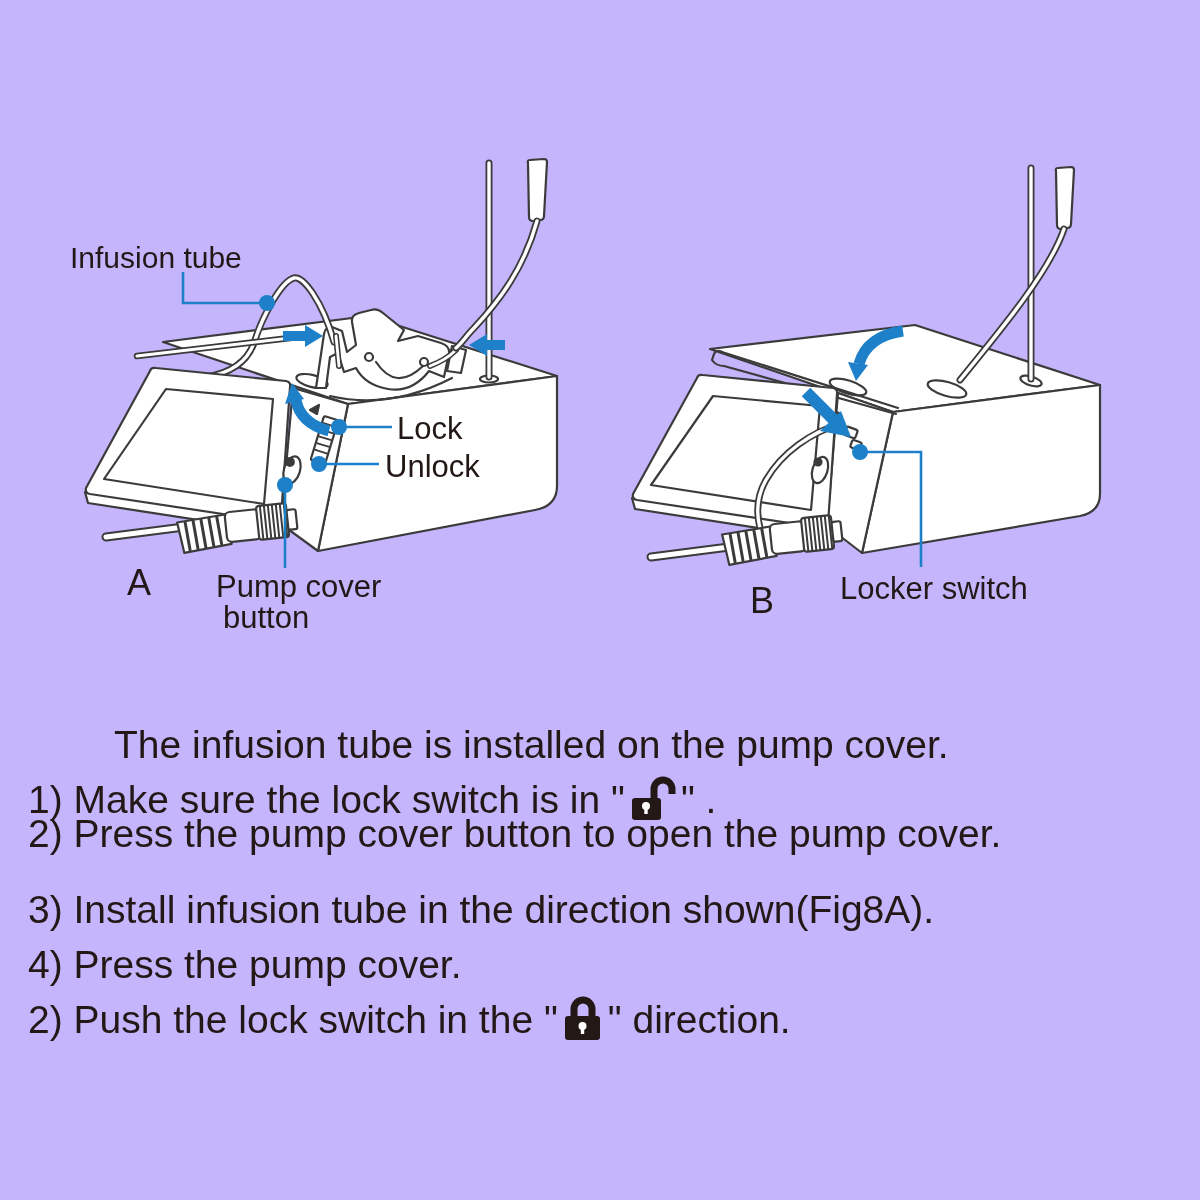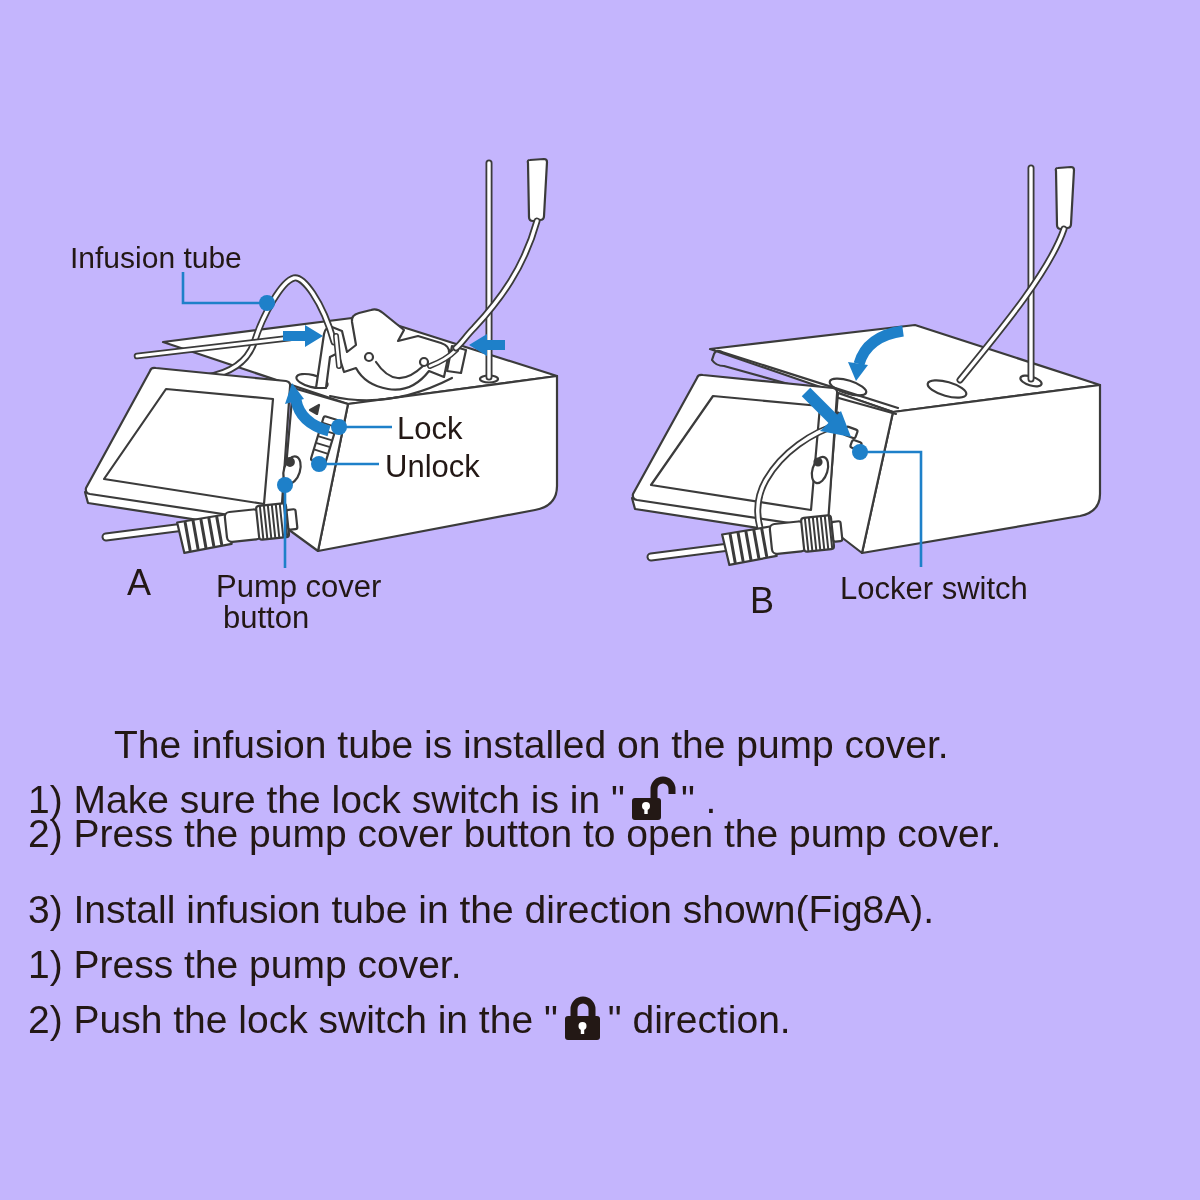--- a/index.html
+++ b/index.html
@@ -173,21 +173,21 @@
 
 <div class="instr" style="top:806px">
   <span>2) Press the pump cover button to open the pump cover.</span>
 </div>
 
 <div class="instr" style="top:882px">
   <span>3) Install infusion tube in the direction shown(Fig8A).</span>
 </div>
 
 <div class="instr" style="top:937px">
-  <span>1) Press the pump cover.</span>
+  <span>4) Press the pump cover.</span>
 </div>
 
 <div class="instr" style="top:992px">
   <span>2) Push the lock switch in the "</span><svg class="inline-lock" width="40" height="46" viewBox="0 0 40 46">
         <rect x="2" y="20" width="35" height="24" rx="3" fill="#231815"></rect>
         <path d="M11,20 V13 A9,9 0 0 1 29,13 V20" fill="none" stroke="#231815" stroke-width="7"></path>
         <circle cx="19.5" cy="30" r="4" fill="#ffffff"></circle>
         <rect x="17.8" y="30" width="3.4" height="8" fill="#ffffff"></rect>
       </svg><span>" direction.</span>
 </div>

